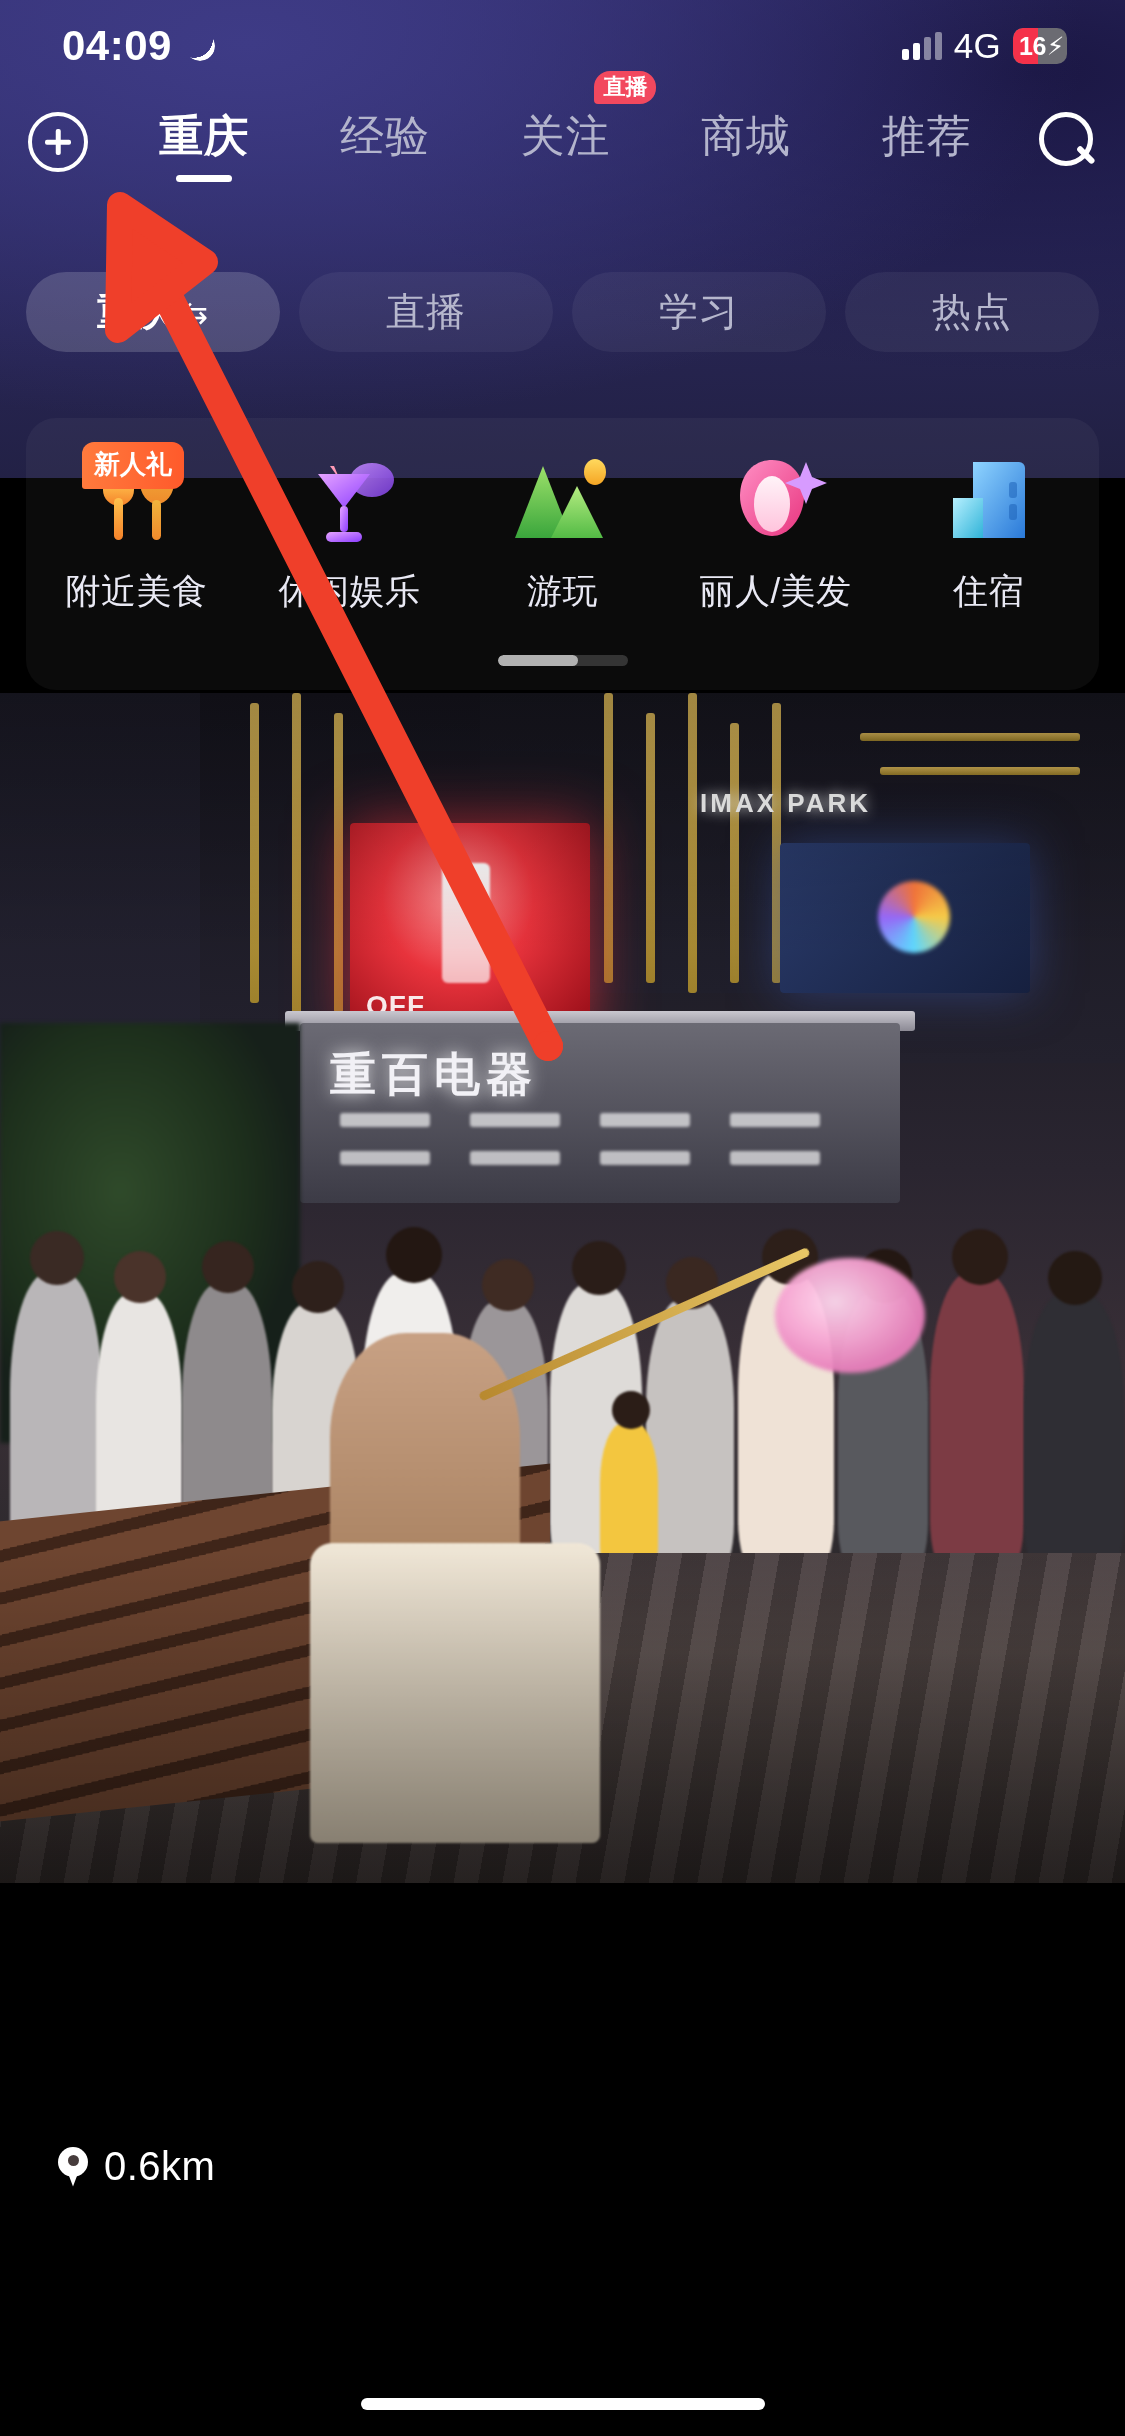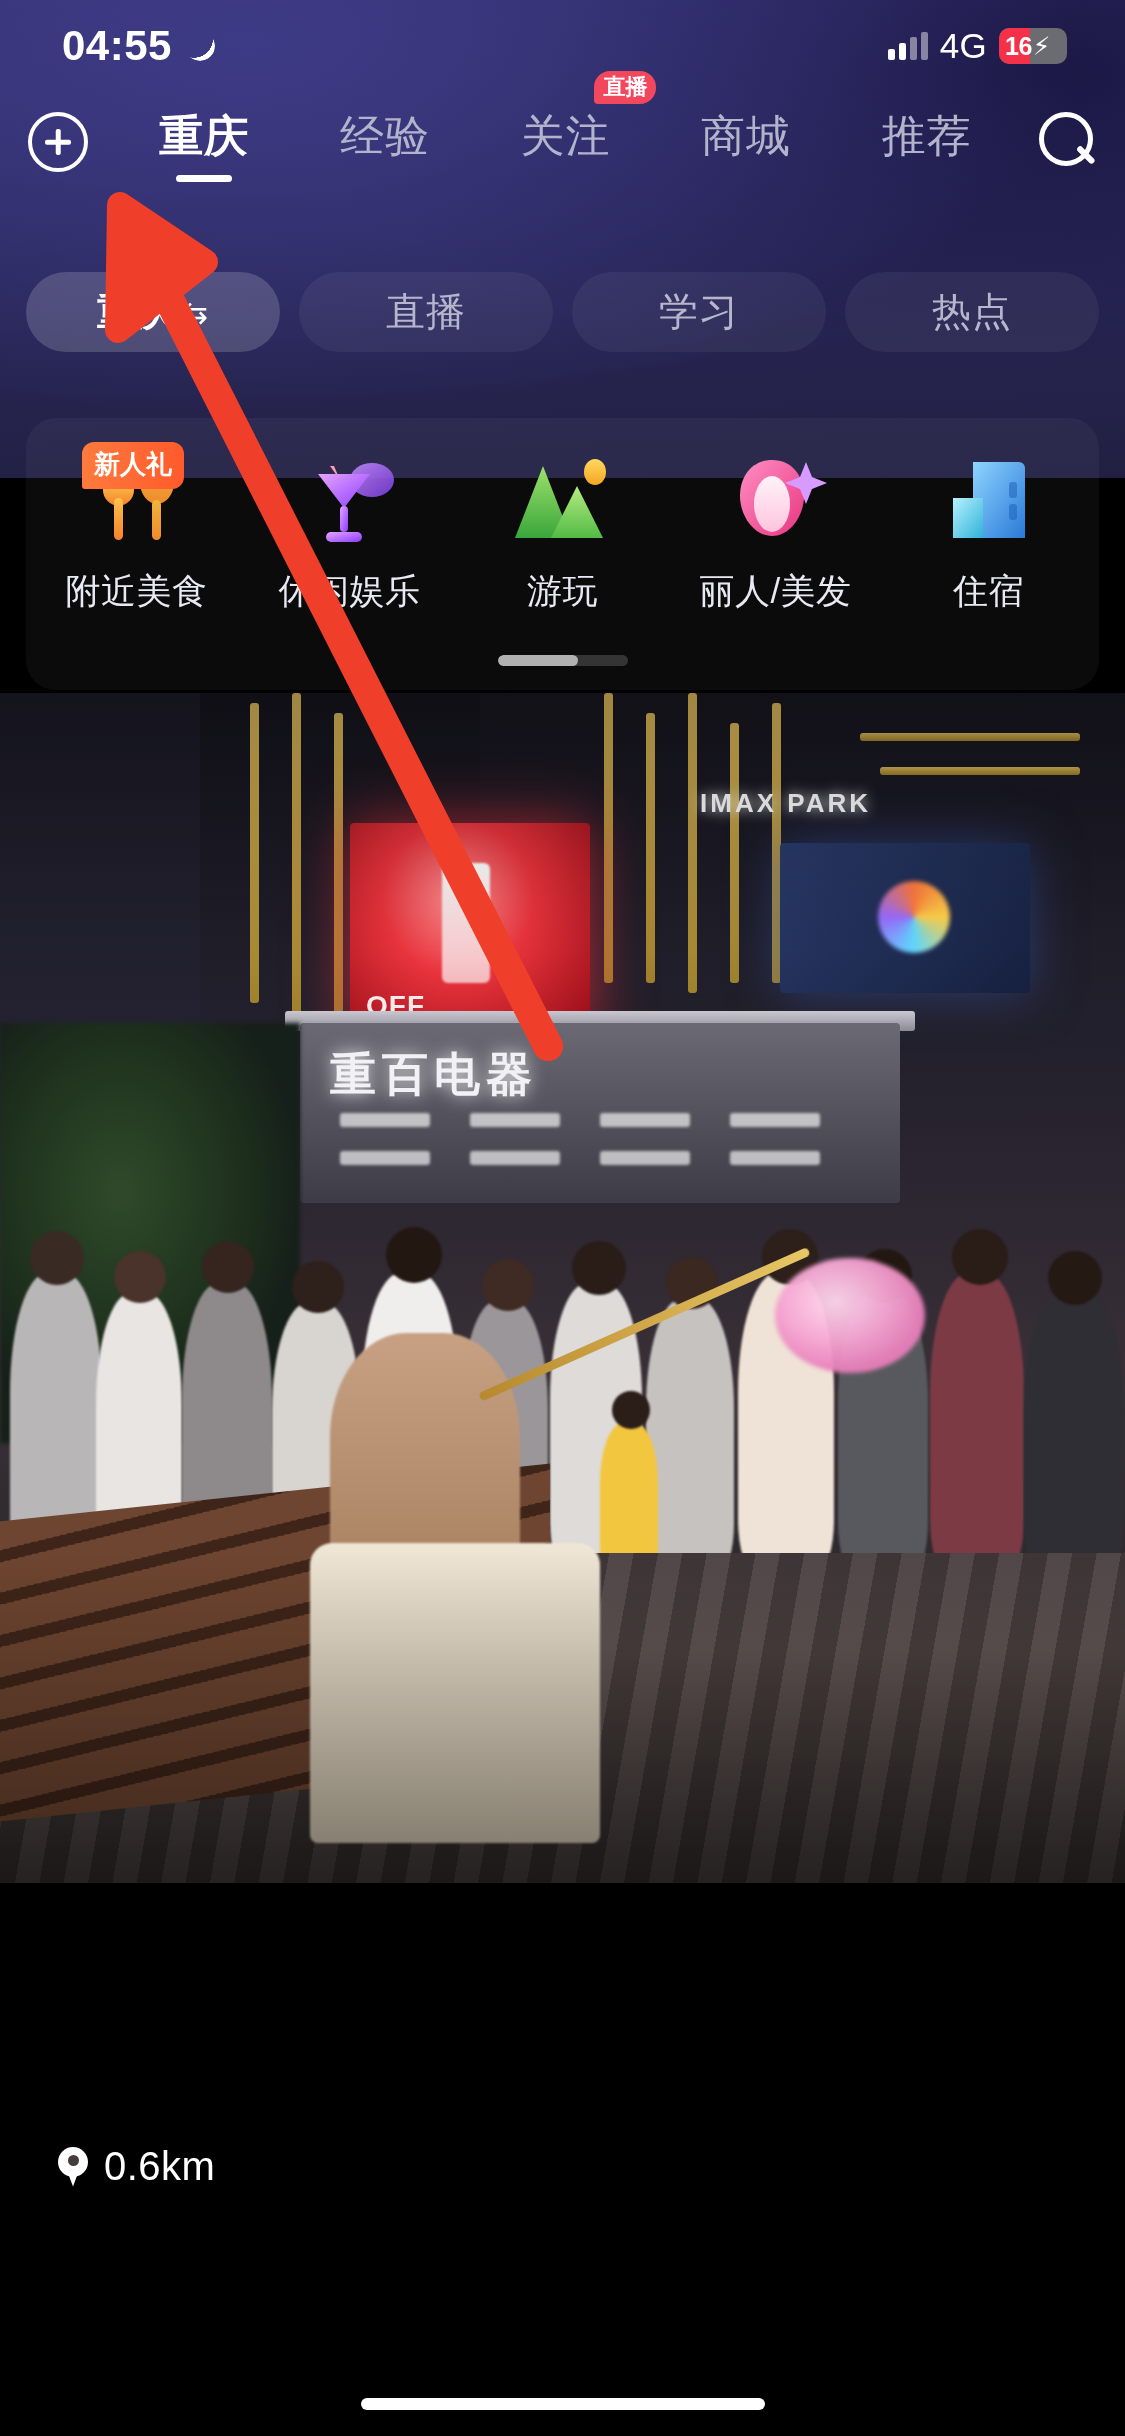--- a/index.html
+++ b/index.html
@@ -40,21 +40,21 @@
   }
   .sb-right { display:flex; align-items:center; gap:12px; }
   .signal { display:flex; align-items:flex-end; gap:4px; height:28px; }
   .signal i { width:7px; background:#fff; border-radius:2px; display:block; }
   .signal i:nth-child(1){ height:11px; }
   .signal i:nth-child(2){ height:17px; }
   .signal i:nth-child(3){ height:23px; opacity:.45; }
   .signal i:nth-child(4){ height:28px; opacity:.45; }
   .net { color:#fff; font-size:35px; font-weight:500; letter-spacing:.3px; }
   .battery {
-    position:relative; width:68px; height:36px; border-radius:10px;
+    position:relative; width:54px; height:36px; border-radius:10px;
     background:#6b6b72; display:flex; align-items:center; overflow:hidden;
   }
   .battery .fill {
     position:absolute; left:0; top:0; bottom:0; width:46%;
     background:#f5314a; border-radius:10px 0 0 10px;
   }
   .battery .pct {
     position:relative; color:#fff; font-size:25px; font-weight:700;
     padding-left:6px; z-index:2; letter-spacing:-.5px;
   }
@@ -302,21 +302,21 @@
 </style>
 </head>
 <body>
 
 <div id="screen">
 
   <div class="top-area"></div>
 
   <div class="statusbar">
     <div class="sb-left">
-      <span class="sb-time">04:55</span>
+      <span class="sb-time">04:09</span>
       <span class="moon-icon"></span>
     </div>
     <div class="sb-right">
       <span class="signal">
           <i></i>
           <i></i>
           <i></i>
           <i></i>
         </span>
       <span class="net">4G</span>

